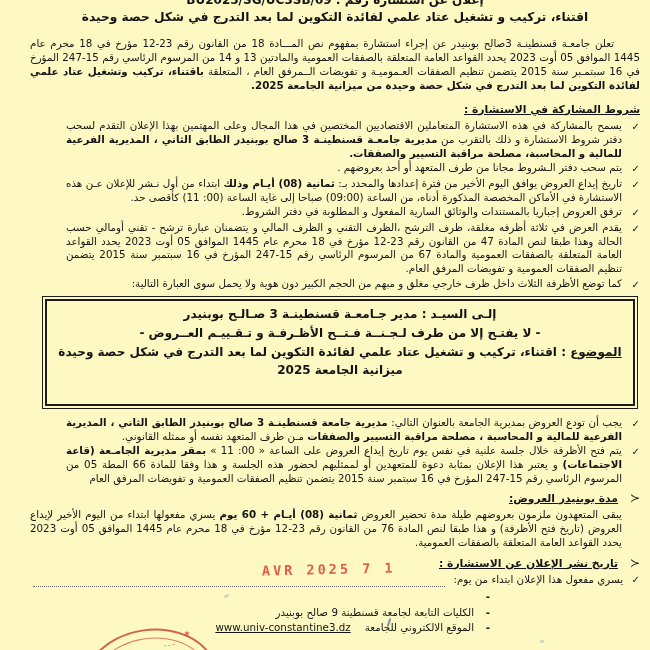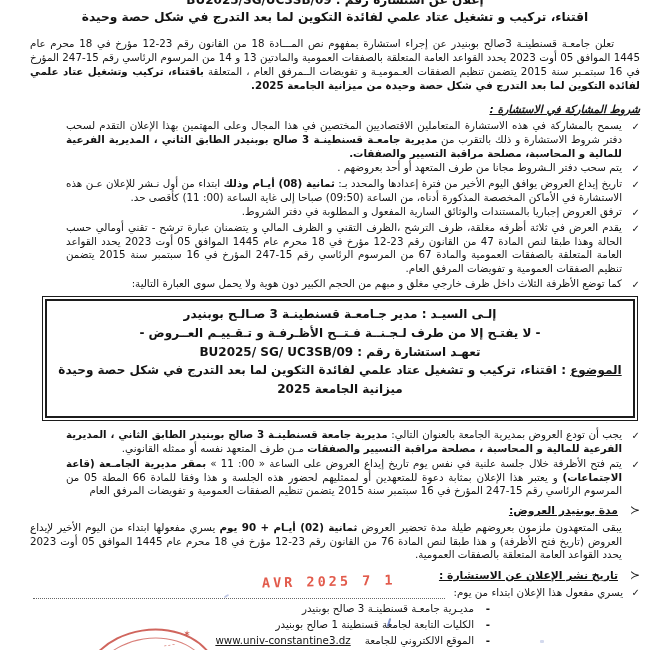--- a/index.html
+++ b/index.html
@@ -1,46 +1,46 @@
 <!DOCTYPE html>
 <html lang="ar"><head>
 <meta charset="utf-8">
 <style>
   html,body{margin:0;padding:0;background:#e8e8e8;}
   .page{
     position:relative;
     width:650px;height:650px;
     margin:0 auto;
-    background:#ffffff;
+    background:#fef9c3;
     overflow:hidden;
     direction:rtl;
     font-family:"DejaVu Sans",sans-serif;
     color:#141414;
     font-size:10.3px;
     line-height:1.34;
     box-sizing:border-box;
     padding:0 10px 0 30px;
   }
   .b{font-weight:bold;}
   .u{text-decoration:underline;}
   
   .clip-top{height:8px;overflow:hidden;text-align:center;}
   .clip-top span{display:inline-block;transform:translateY(-8px);font-weight:bold;font-size:12px;}
   .doc-title{font-weight:bold;font-size:12.2px;text-align:center;margin:1px 0 12px 0;}
   .para{margin:0 0 6px 0;text-align:justify;}
   .indent{text-indent:26px;}
-  .sec-h{margin:10px 0 2px 0;font-style:italic;}
+  .sec-h{margin:10px 0 2px 0;}
   .sec-h .hd{font-weight:bold;text-decoration:underline;font-size:10.8px;}
   ul.checks{list-style:none;margin:0 0 2px 0;padding:0;}
   ul.checks li{display:flex;gap:6px;margin:1px 0;}
   ul.checks .mark{flex:0 0 12px;font-size:10px;padding-top:1px;}
   ul.checks .txt{flex:1;text-align:justify;margin-left:36px;}
   
   .env-box{border:1px solid #1c1c1c;padding:2px;margin:5px 2px 7px 12px;}
-  .env-inner{border:2px solid #1c1c1c;padding:4px 8px 18px 8px;text-align:center;font-weight:bold;font-size:12px;line-height:1.55;}
+  .env-inner{border:2px solid #1c1c1c;padding:4px 8px 24px 8px;text-align:center;font-weight:bold;font-size:12px;line-height:1.55;}
   .env-inner div{white-space:normal;}
   
   .arrow-sec{display:flex;gap:8px;margin:4px 0 2px 0;align-items:baseline;}
   .arrow-sec .arr{font-size:12px;flex:0 0 14px;}
   .arrow-sec .hd{font-weight:bold;text-decoration:underline;font-size:10.8px;}
   .sub{margin:0 18px 5px 0;}
   
   .pub-line{display:flex;align-items:flex-end;gap:5px;margin:2px 0 3px 0;}
   .pub-line .mark{flex:0 0 12px;font-size:10px;}
   .pub-line .lbl{white-space:nowrap;}
@@ -104,84 +104,82 @@
     <li>
       <span class="mark">✓</span>
       <span class="txt"><span>يسمح بالمشاركة في هذه الاستشارة المتعاملين الاقتصاديين المختصين في هذا المجال وعلى المهتمين بهذا الإعلان التقدم لسحب دفتر شروط الاستشارة و ذلك بالتقرب من </span><span class="b">مديرية جامعـة قسنطينـة 3 صالح بوبنيدر الطابق الثاني ، المديرية الفرعية للمالية و المحاسبة، مصلحة مراقبة التسيير والصفقات.</span></span>
     </li>
     <li>
       <span class="mark">✓</span>
       <span class="txt"><span>يتم سحب دفتر الـشروط مجانا من طرف المتعهد أو أحد بعروضهم .</span></span>
     </li>
     <li>
       <span class="mark">✓</span>
-      <span class="txt"><span>تاريخ إيداع العروض يوافق اليوم الأخير من فترة إعدادها والمحدد بـ: </span><span class="b">ثمانية (08) أيـام وذلك</span><span> ابتداء من أول نـشر للإعلان عـن هذه الاستشارة في الأماكن المخصصة المذكورة أدناه، من الساعة (09:50) صباحا إلى غاية الساعة (00: 11) كأقصى حد.</span></span>
+      <span class="txt"><span>تاريخ إيداع العروض يوافق اليوم الأخير من فترة إعدادها والمحدد بـ: </span><span class="b">ثمانية (08) أيـام وذلك</span><span> ابتداء من أول نـشر للإعلان عـن هذه الاستشارة في الأماكن المخصصة المذكورة أدناه، من الساعة (09:00) صباحا إلى غاية الساعة (00: 11) كأقصى حد.</span></span>
     </li>
     <li>
       <span class="mark">✓</span>
       <span class="txt"><span>ترفق العروض إجباريا بالمستندات والوثائق السارية المفعول و المطلوبة في دفتر الشروط.</span></span>
     </li>
     <li>
       <span class="mark">✓</span>
       <span class="txt"><span>يقدم العرض في ثلاثة أظرفه مغلقة، ظرف الترشح ،الظرف التقني و الظرف المالي و يتضمنان عبارة ترشح - تقني أومالي حسب الحالة وهذا طبقا لنص المادة 47 من القانون رقم 23-12 مؤرخ في 18 محرم عام 1445 الموافق 05 أوت 2023 يحدد القواعد العامة المتعلقة بالصفقات العمومية والمادة 67 من المرسوم الرئاسي رقم 15-247 المؤرخ في 16 سبتمبر سنة 2015 يتضمن تنظيم الصفقات العمومية و تفويضات المرفق العام.</span></span>
     </li>
     <li>
       <span class="mark">✓</span>
       <span class="txt"><span>كما توضع الأظرفة الثلاث داخل ظرف خارجي مغلق و مبهم من الحجم الكبير دون هوية ولا يحمل سوى العبارة التالية:</span></span>
     </li>
   </ul>
 
   <div class="env-box">
     <div class="env-inner">
       <div>إلـى السيـد : مدير جـامعـة قسنطينـة 3 صـالـح بوبنيدر</div>
       <div>- لا يفتـح إلا من طرف لـجـنــة فـتــح الأظـرفـة و تـقـييـم العــروض -</div>
-      <div>تعهـد استشارة رقم : BU2025/ SG/ UC3SB/09</div>
       <div><span class="u">الموضوع</span><span> : </span><span>اقتناء، تركيب و تشغيل عتاد علمي لفائدة التكوين لما بعد التدرج في شكل حصة وحيدة</span></div>
       <div>ميزانية الجامعة 2025</div>
     </div>
   </div>
 
   <ul class="checks">
     <li>
       <span class="mark">✓</span>
       <span class="txt"><span>يجب أن تودع العروض بمديرية الجامعة بالعنوان التالي: </span><span class="b">مديرية جامعة قسنطينـة 3 صالح بوبنيدر الطابق الثاني ، المديرية الفرعية للمالية و المحاسبة ، مصلحة مراقبة التسيير والصفقات</span><span> مـن طرف المتعهد نفسه أو ممثله القانوني.</span></span>
     </li>
     <li>
       <span class="mark">✓</span>
       <span class="txt"><span>يتم فتح الأظرفة خلال جلسة علنية في نفس يوم تاريخ إيداع العروض على الساعة « 00: 11 » </span><span class="b">بمقر مديرية الجامـعة (قاعة الاجتماعات)</span><span> و يعتبر هذا الإعلان بمثابة دعوة للمتعهدين أو لممثليهم لحضور هذه الجلسة و هذا وفقا للمادة 66 المطة 05 من المرسوم الرئاسي رقم 15-247 المؤرخ في 16 سبتمبر سنة 2015 يتضمن تنظيم الصفقات العمومية و تفويضات المرفق العام</span></span>
     </li>
   </ul>
 
   <div class="arrow-sec">
     <span class="arr">≺</span>
     <span class="hd">مدة بوبنيدر العروض:</span>
   </div>
-  <p class="para sub"><span>يبقى المتعهدون ملزمون بعروضهم طيلة مدة تحضير العروض </span><span class="b">ثمانية (02) أيـام + 90 يوم</span><span> يسري مفعولها ابتداء من اليوم الأخير لإيداع العروض (تاريخ فتح الأظرفة) و هذا طبقا لنص المادة 76 من القانون رقم 23-12 مؤرخ في 18 محرم عام 1445 الموافق 05 أوت 2023 يحدد القواعد العامة المتعلقة بالصفقات العمومية.</span></p>
+  <p class="para sub"><span>يبقى المتعهدون ملزمون بعروضهم طيلة مدة تحضير العروض </span><span class="b">ثمانية (08) أيـام + 60 يوم</span><span> يسري مفعولها ابتداء من اليوم الأخير لإيداع العروض (تاريخ فتح الأظرفة) و هذا طبقا لنص المادة 76 من القانون رقم 23-12 مؤرخ في 18 محرم عام 1445 الموافق 05 أوت 2023 يحدد القواعد العامة المتعلقة بالصفقات العمومية.</span></p>
 
   <div class="arrow-sec">
     <span class="arr">≺</span>
     <span class="hd">تاريخ نشر الإعلان عن الاستشارة :</span>
   </div>
 
   <div class="pub-line">
     <span class="mark">✓</span>
     <span class="lbl">يسري مفعول هذا الإعلان ابتداء من يوم:</span>
     <span class="dotted">
       <span class="stamp-date">1 7 AVR  2025</span>
     </span>
   </div>
 
   <ul class="dashes">
     <li>
       <span class="dash">-</span>
-      <span>مديـرية جامعـة قسنطينـة 3 صالح بوبنيدر</span>
     </li>
     <li>
       <span class="dash">-</span>
-      <span>الكليات التابعة لجامعة قسنطينة 1 صالح بوبنيدر</span>
+      <span>الكليات التابعة لجامعة قسنطينة 9 صالح بوبنيدر</span>
     </li>
     <li>
       <span class="dash">-</span>
       <span>الموقع الالكتروني للجامعة</span>
       <span class="site-link">www.univ-constantine3.dz</span>
     </li>
   </ul>
 
   <div class="round-stamp">
     <span class="inner"></span>

